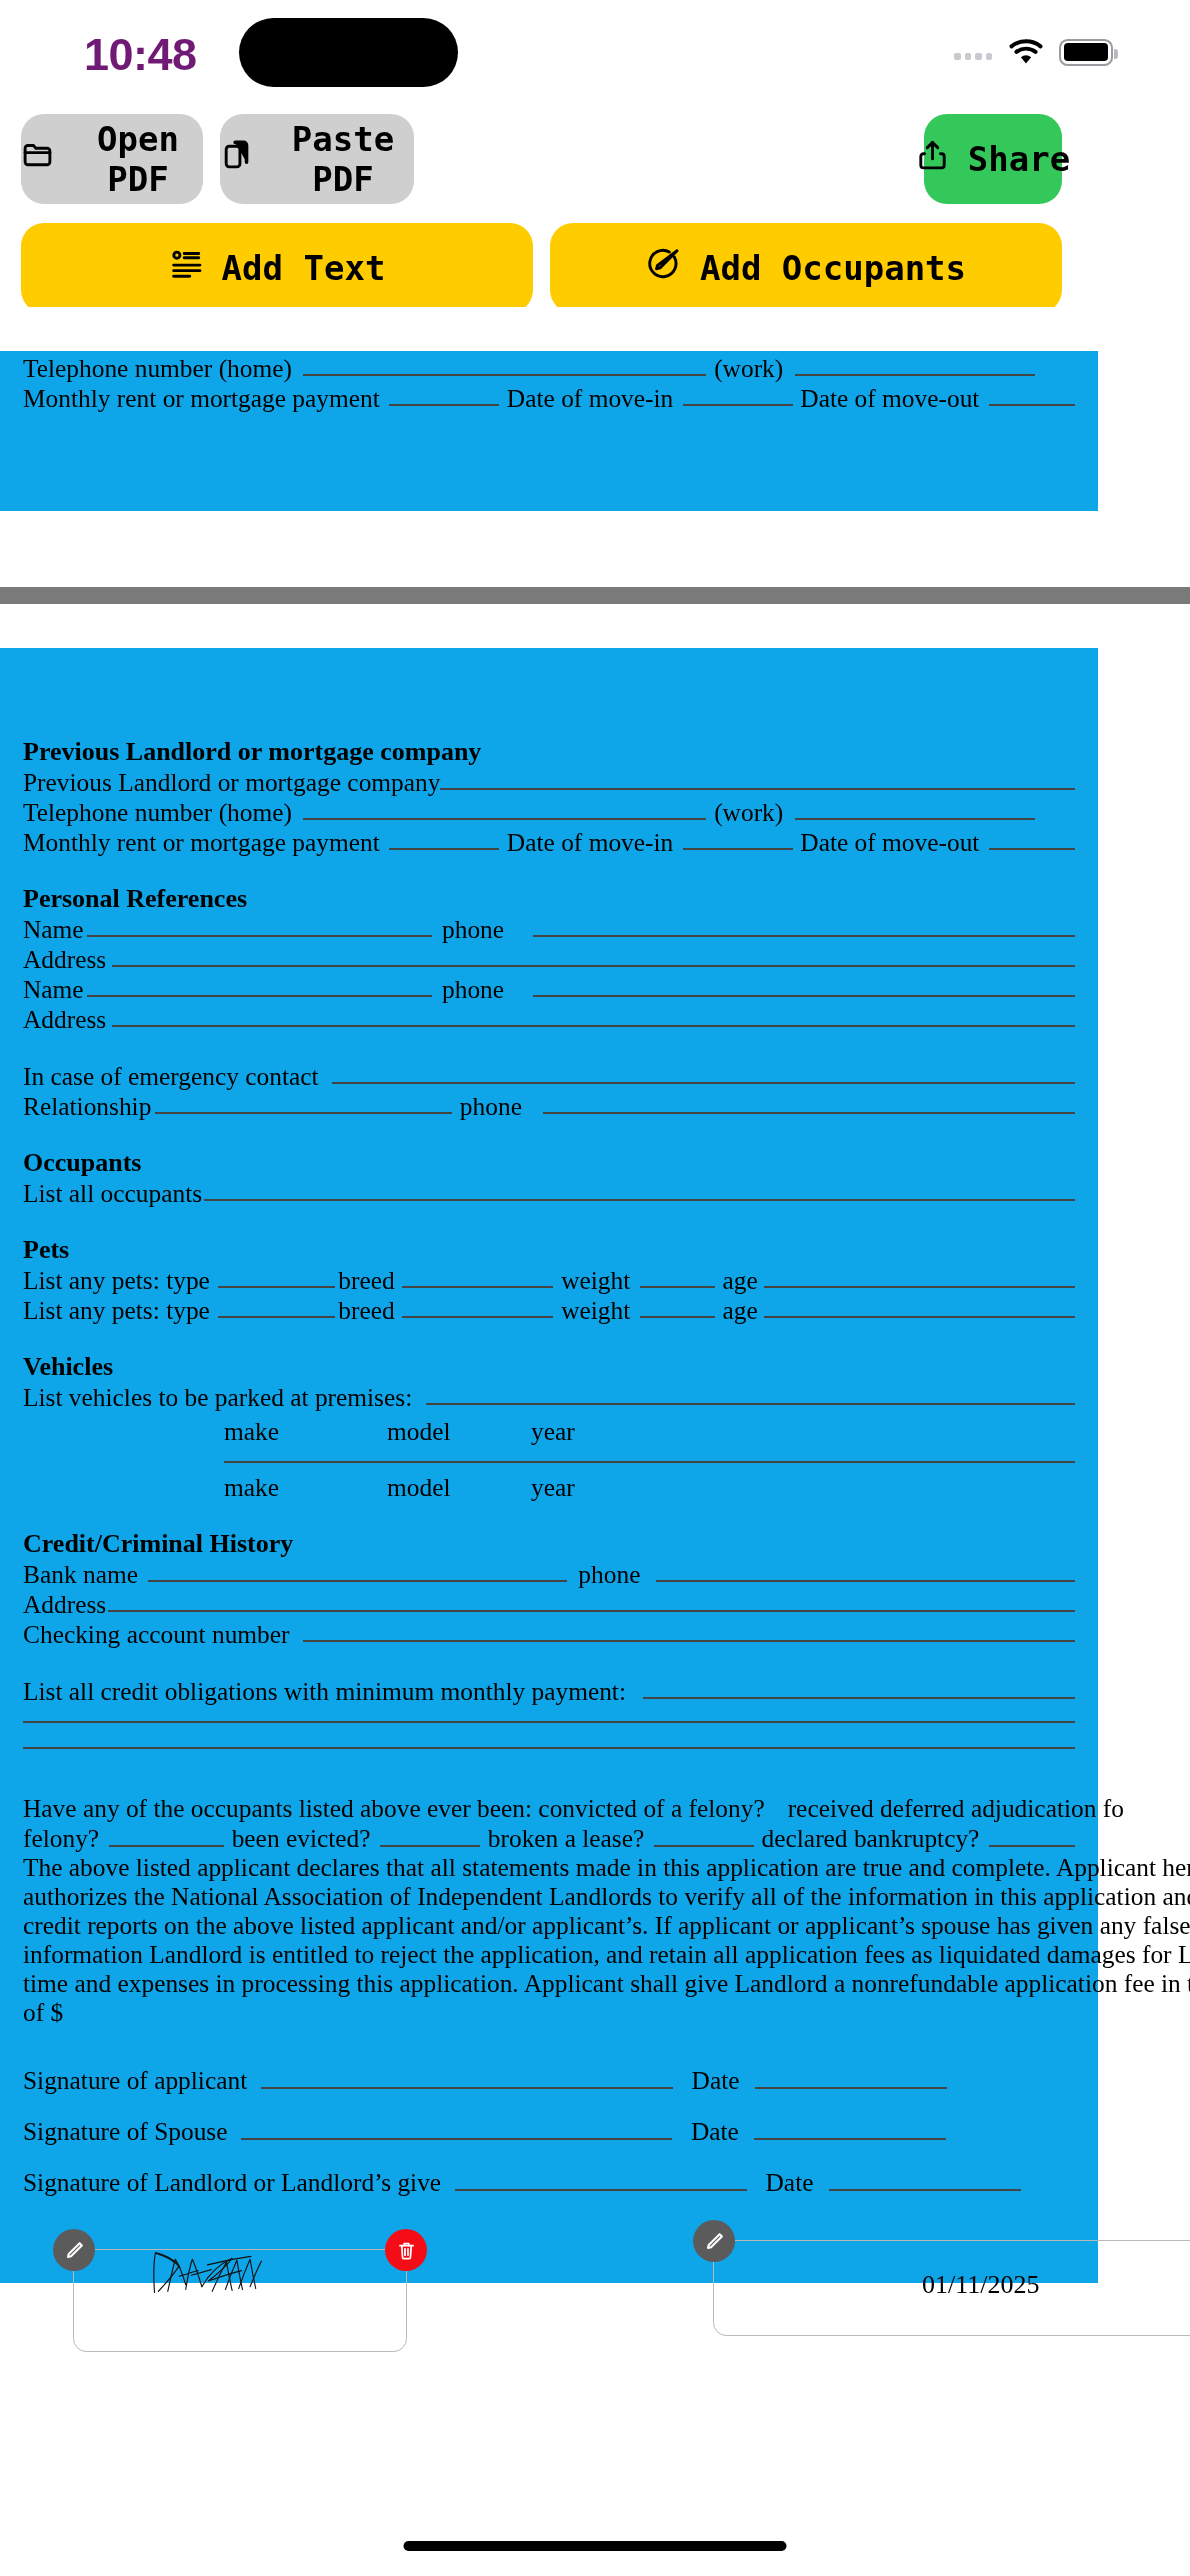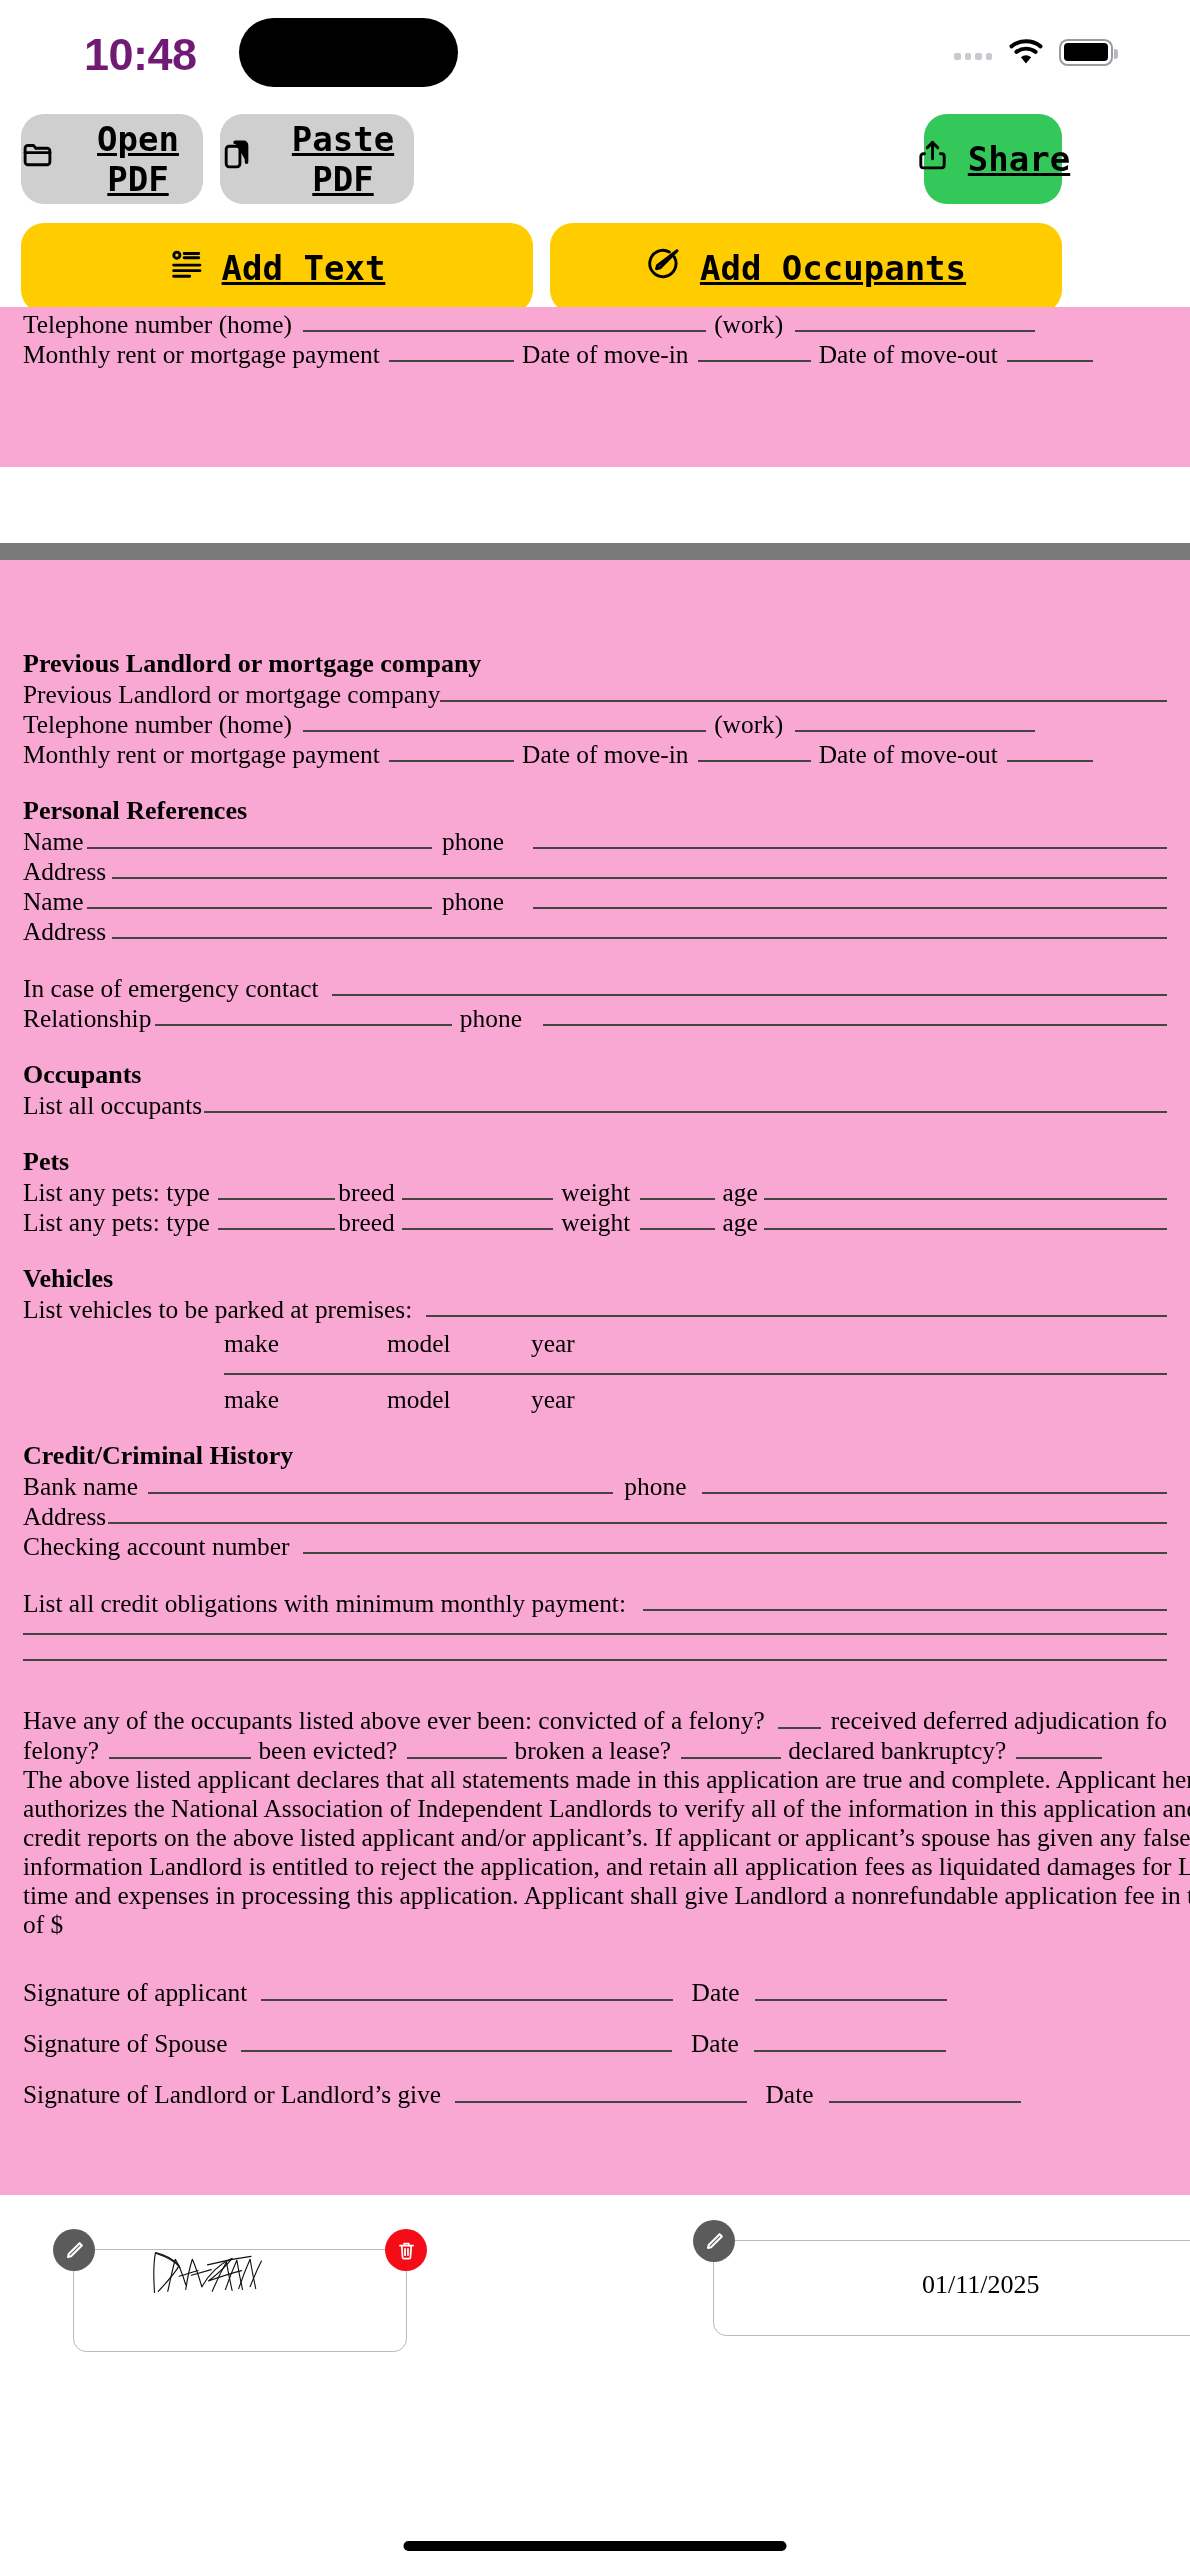--- a/index.html
+++ b/index.html
@@ -35,21 +35,21 @@
     width: 54px; height: 27px; border: 2.9px solid #9a9aa0; border-radius: 8.6px;
     position: relative; padding: 2.9px;
   }
   .batt::after {
     content: ""; position: absolute; right: -6.7px; top: 8.6px;
     width: 3.8px; height: 9.6px; background: #b9b9bf; border-radius: 0 2.9px 2.9px 0;
   }
   .batt > span { display: block; width: 100%; height: 100%; background: #000; border-radius: 3.8px; }
 
   
-  #toolbar { position: absolute; left: 0; top: 105px; width: 1083px; text-decoration: underline; }
+  #toolbar { position: absolute; left: 0; top: 105px; width: 1083px; }
   .btn-row { display: flex; align-items: center; padding: 0 21px; gap: 17px; }
   .tbtn {
     display: flex; align-items: center; justify-content: center;
     gap: 19px; border: none; border-radius: 23px; cursor: pointer;
     font-family: "DejaVu Sans Mono", monospace;
     font-size: 34px; font-weight: 700; color: #000;
     letter-spacing: 0px;
   }
   .tbtn.grey { background: #cfcfcf; }
   .tbtn.green { background: #34c759; }
@@ -62,22 +62,22 @@
   #btn-addtext { flex: 1; height: 90px; gap: 18px; }
   #btn-addsig  { flex: 1; height: 90px; }
   .tbtn svg { flex: none; }
 
   
   #pdf-scroll {
     position: absolute; left: 0; top: 307px; width: 1190px; height: 2193px;
     background: #fff; overflow: hidden;
   }
   .pdf-page {
-    position: relative; background: #f9a8d4; width: 1190px;
-    font-family: "Liberation Serif", serif; color: #000;
+    position: relative; background: #0ea5e9; width: 1098px;
+    font-family: "Liberation Serif", serif; color: #000; margin-top: 44px;
   }
   .page-sep { width: 1190px; height: 17px; background: #7a7a7a; }
 
   .doc { padding: 0 23px; }
   .line { display: flex; align-items: flex-end; font-size: 25.4px; line-height: 30px; white-space: nowrap; }
   .line.sec { font-weight: bold; font-size: 26px; margin-top: 0; }
   .rule { border-bottom: 2.3px solid #444; flex: 1; margin: 0 0 6.7px 0; height: 0; }
   .gap { height: 27px; }
   .gap-l { height: 38px; }
 

